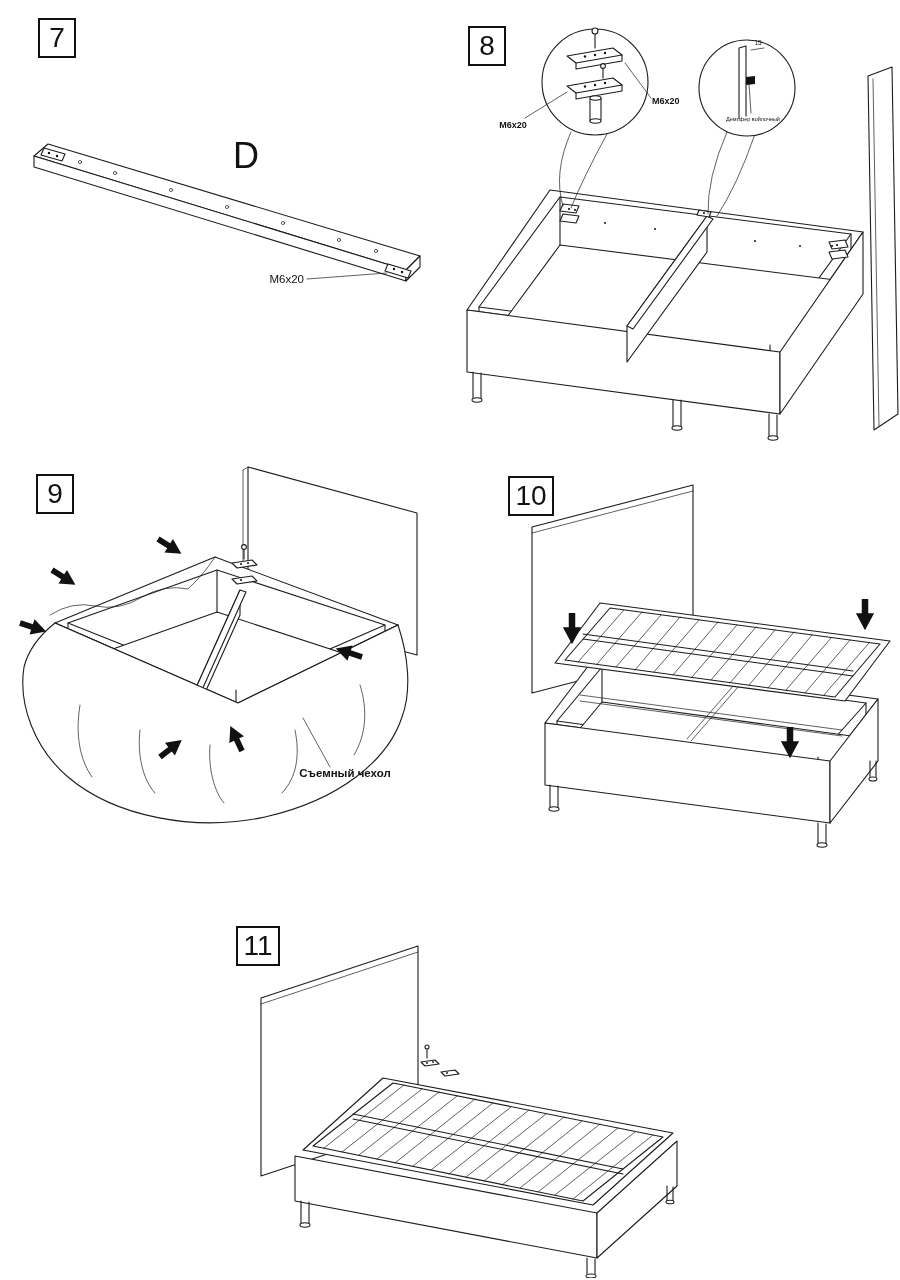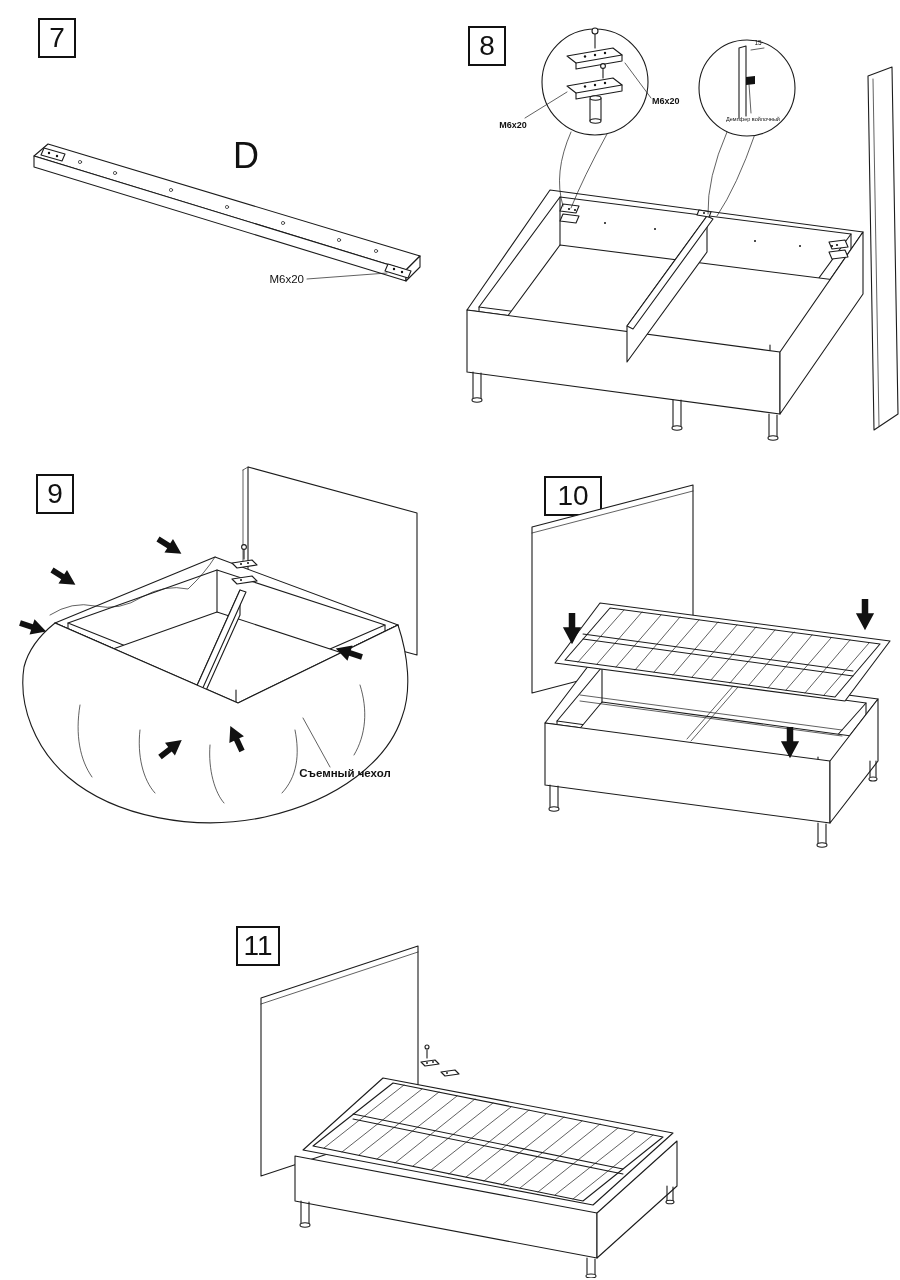--- a/index.html
+++ b/index.html
@@ -3,21 +3,21 @@
 <meta charset="utf-8">
 <style>
   * { box-sizing: border-box; }
   html, body { margin: 0; padding: 0; background: #ffffff; }
   .page { position: relative; width: 900px; height: 1280px; background: #ffffff;
           font-family: "Liberation Sans", sans-serif; overflow: hidden; }
   .step { position: absolute; }
   .stepnum { position: absolute; border: 2px solid #111; background: #fff;
              display: flex; align-items: center; justify-content: center;
              font-size: 28px; color: #111; width: 38px; height: 40px; }
-  .stepnum.wide { width: 58px; margin-left: 36px; }
+  .stepnum.wide { width: 46px; }
   .illus { position: absolute; }
   svg text { font-family: "Liberation Sans", sans-serif; fill: #111; }
   .ln  { fill: none; stroke: #1c1c1c; stroke-width: 1.1; stroke-linecap: round; stroke-linejoin: round; }
   .thin{ stroke-width: 0.7; }
   .fw  { fill: #ffffff; stroke: #1c1c1c; stroke-width: 1.1; stroke-linejoin: round; }
   .fb  { fill: #111; stroke: none; }
 </style>
 </head>
 <body>
 

